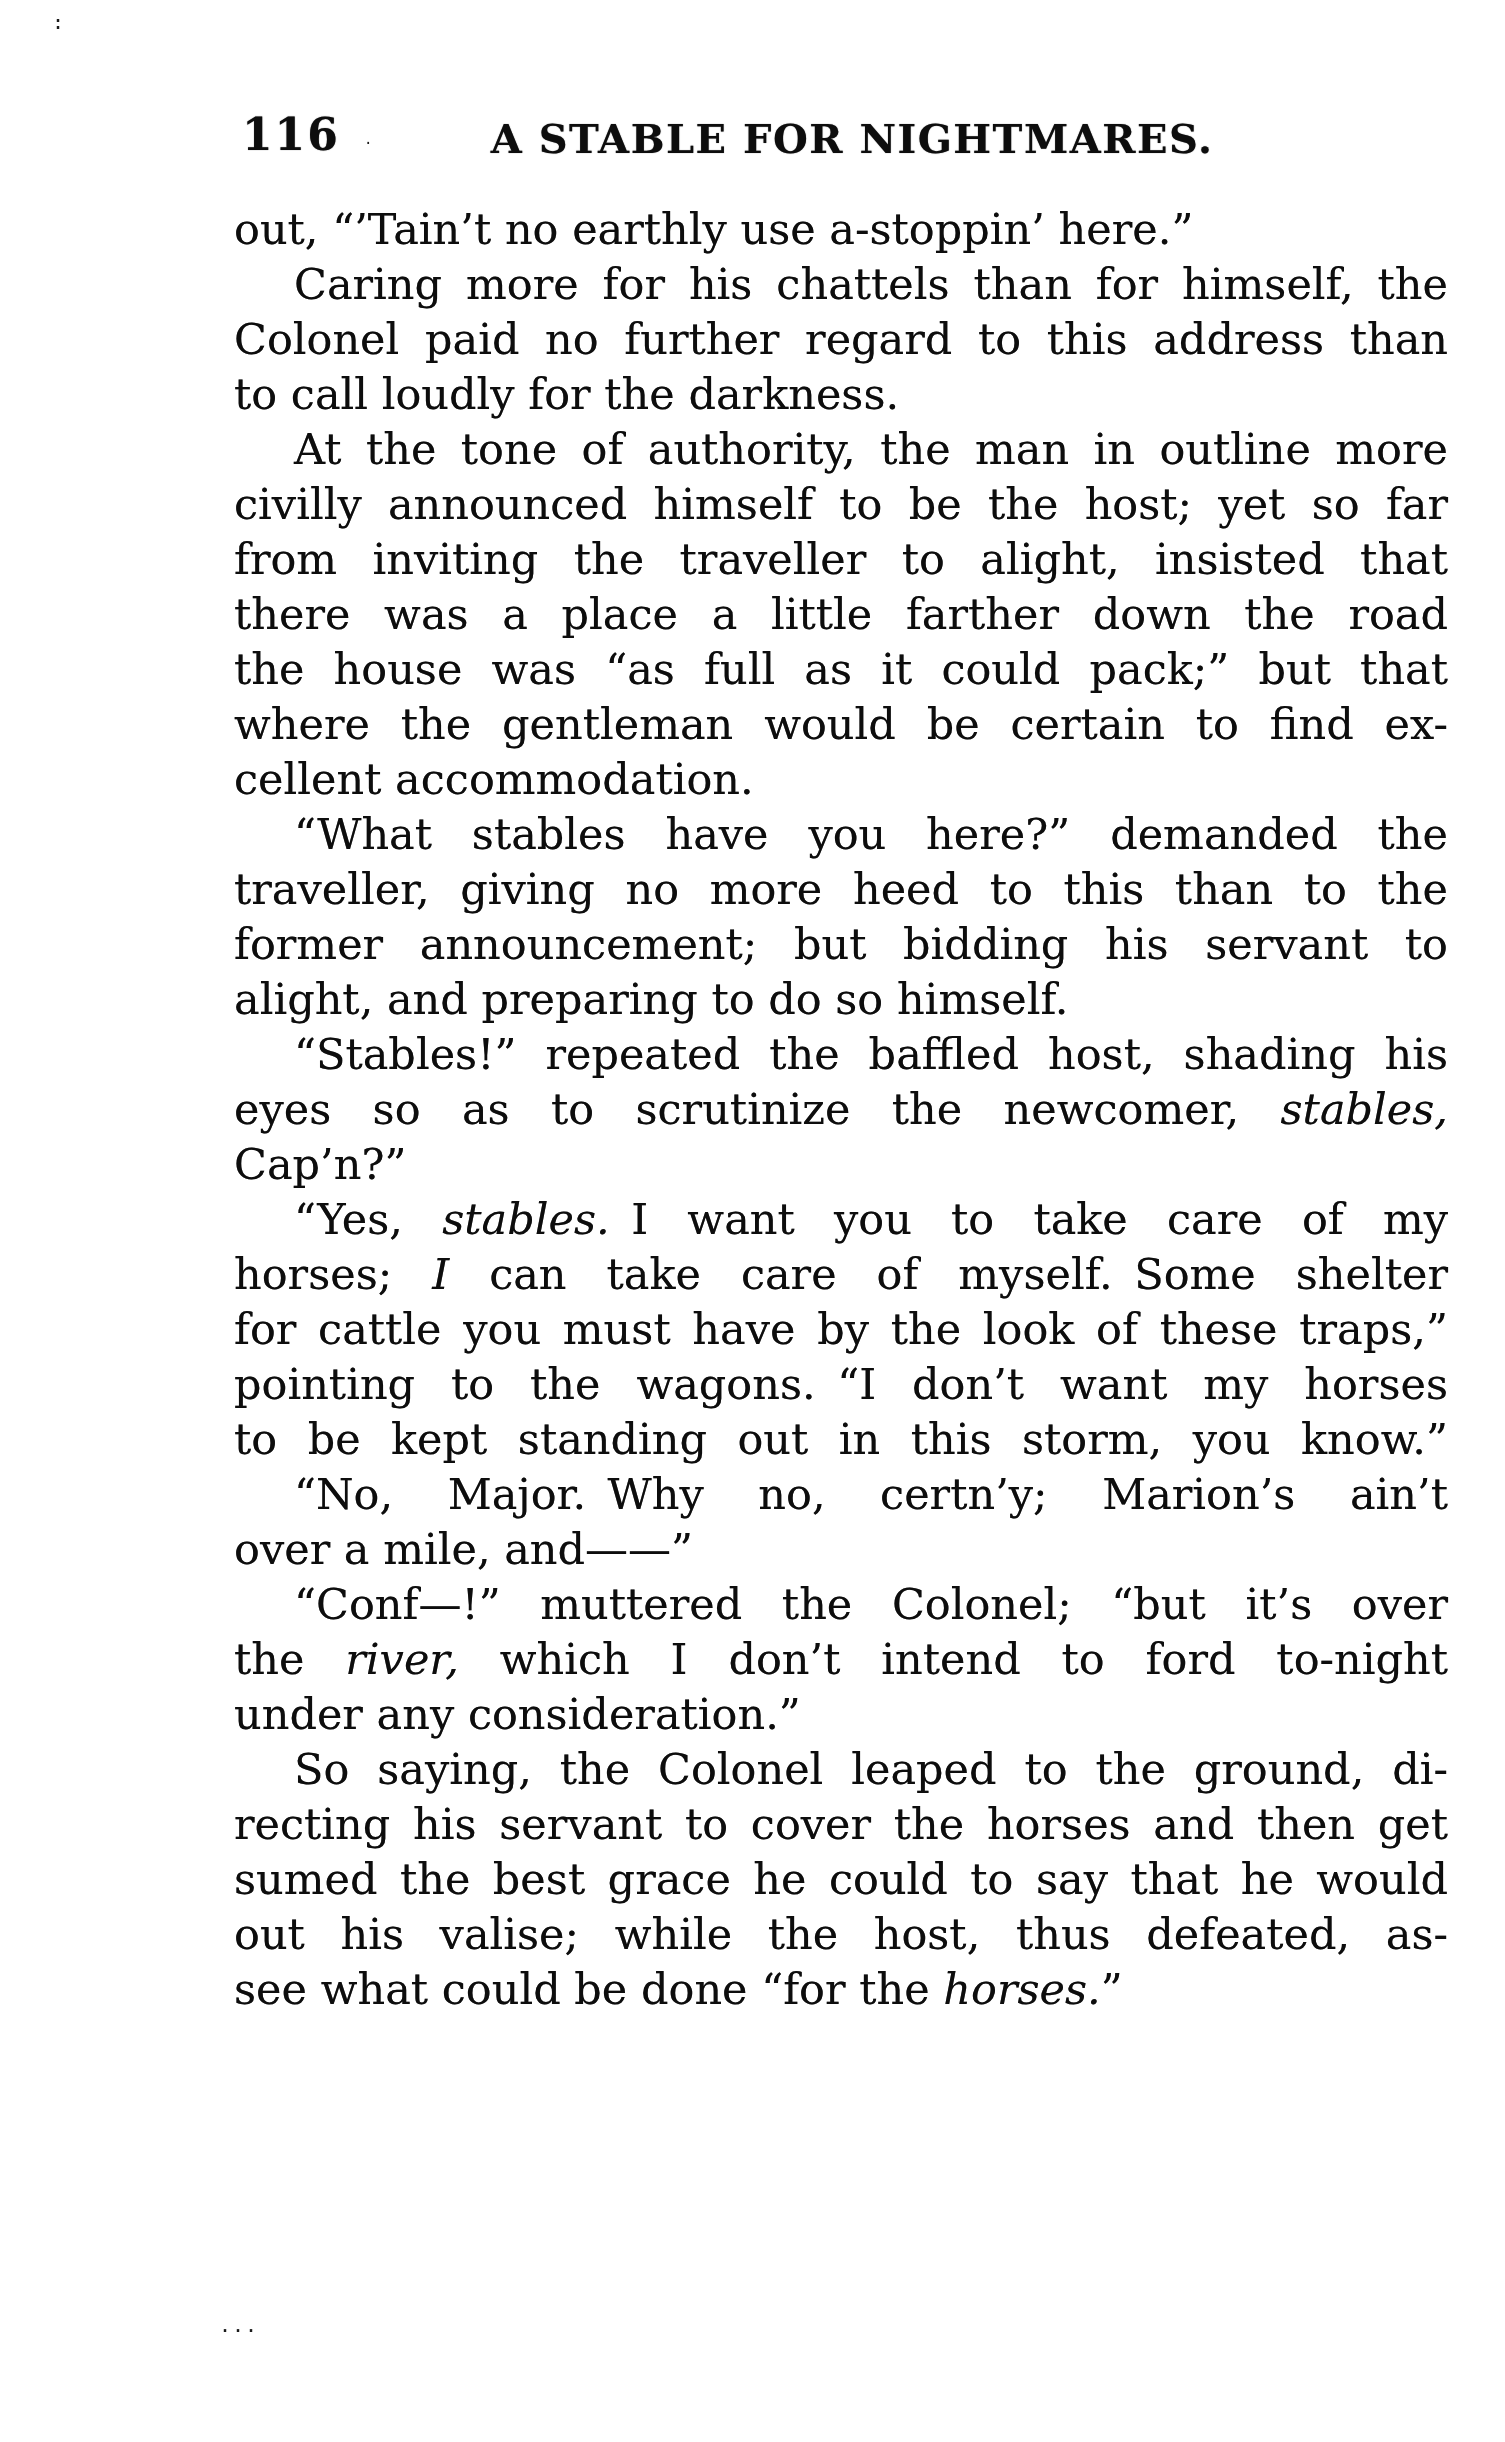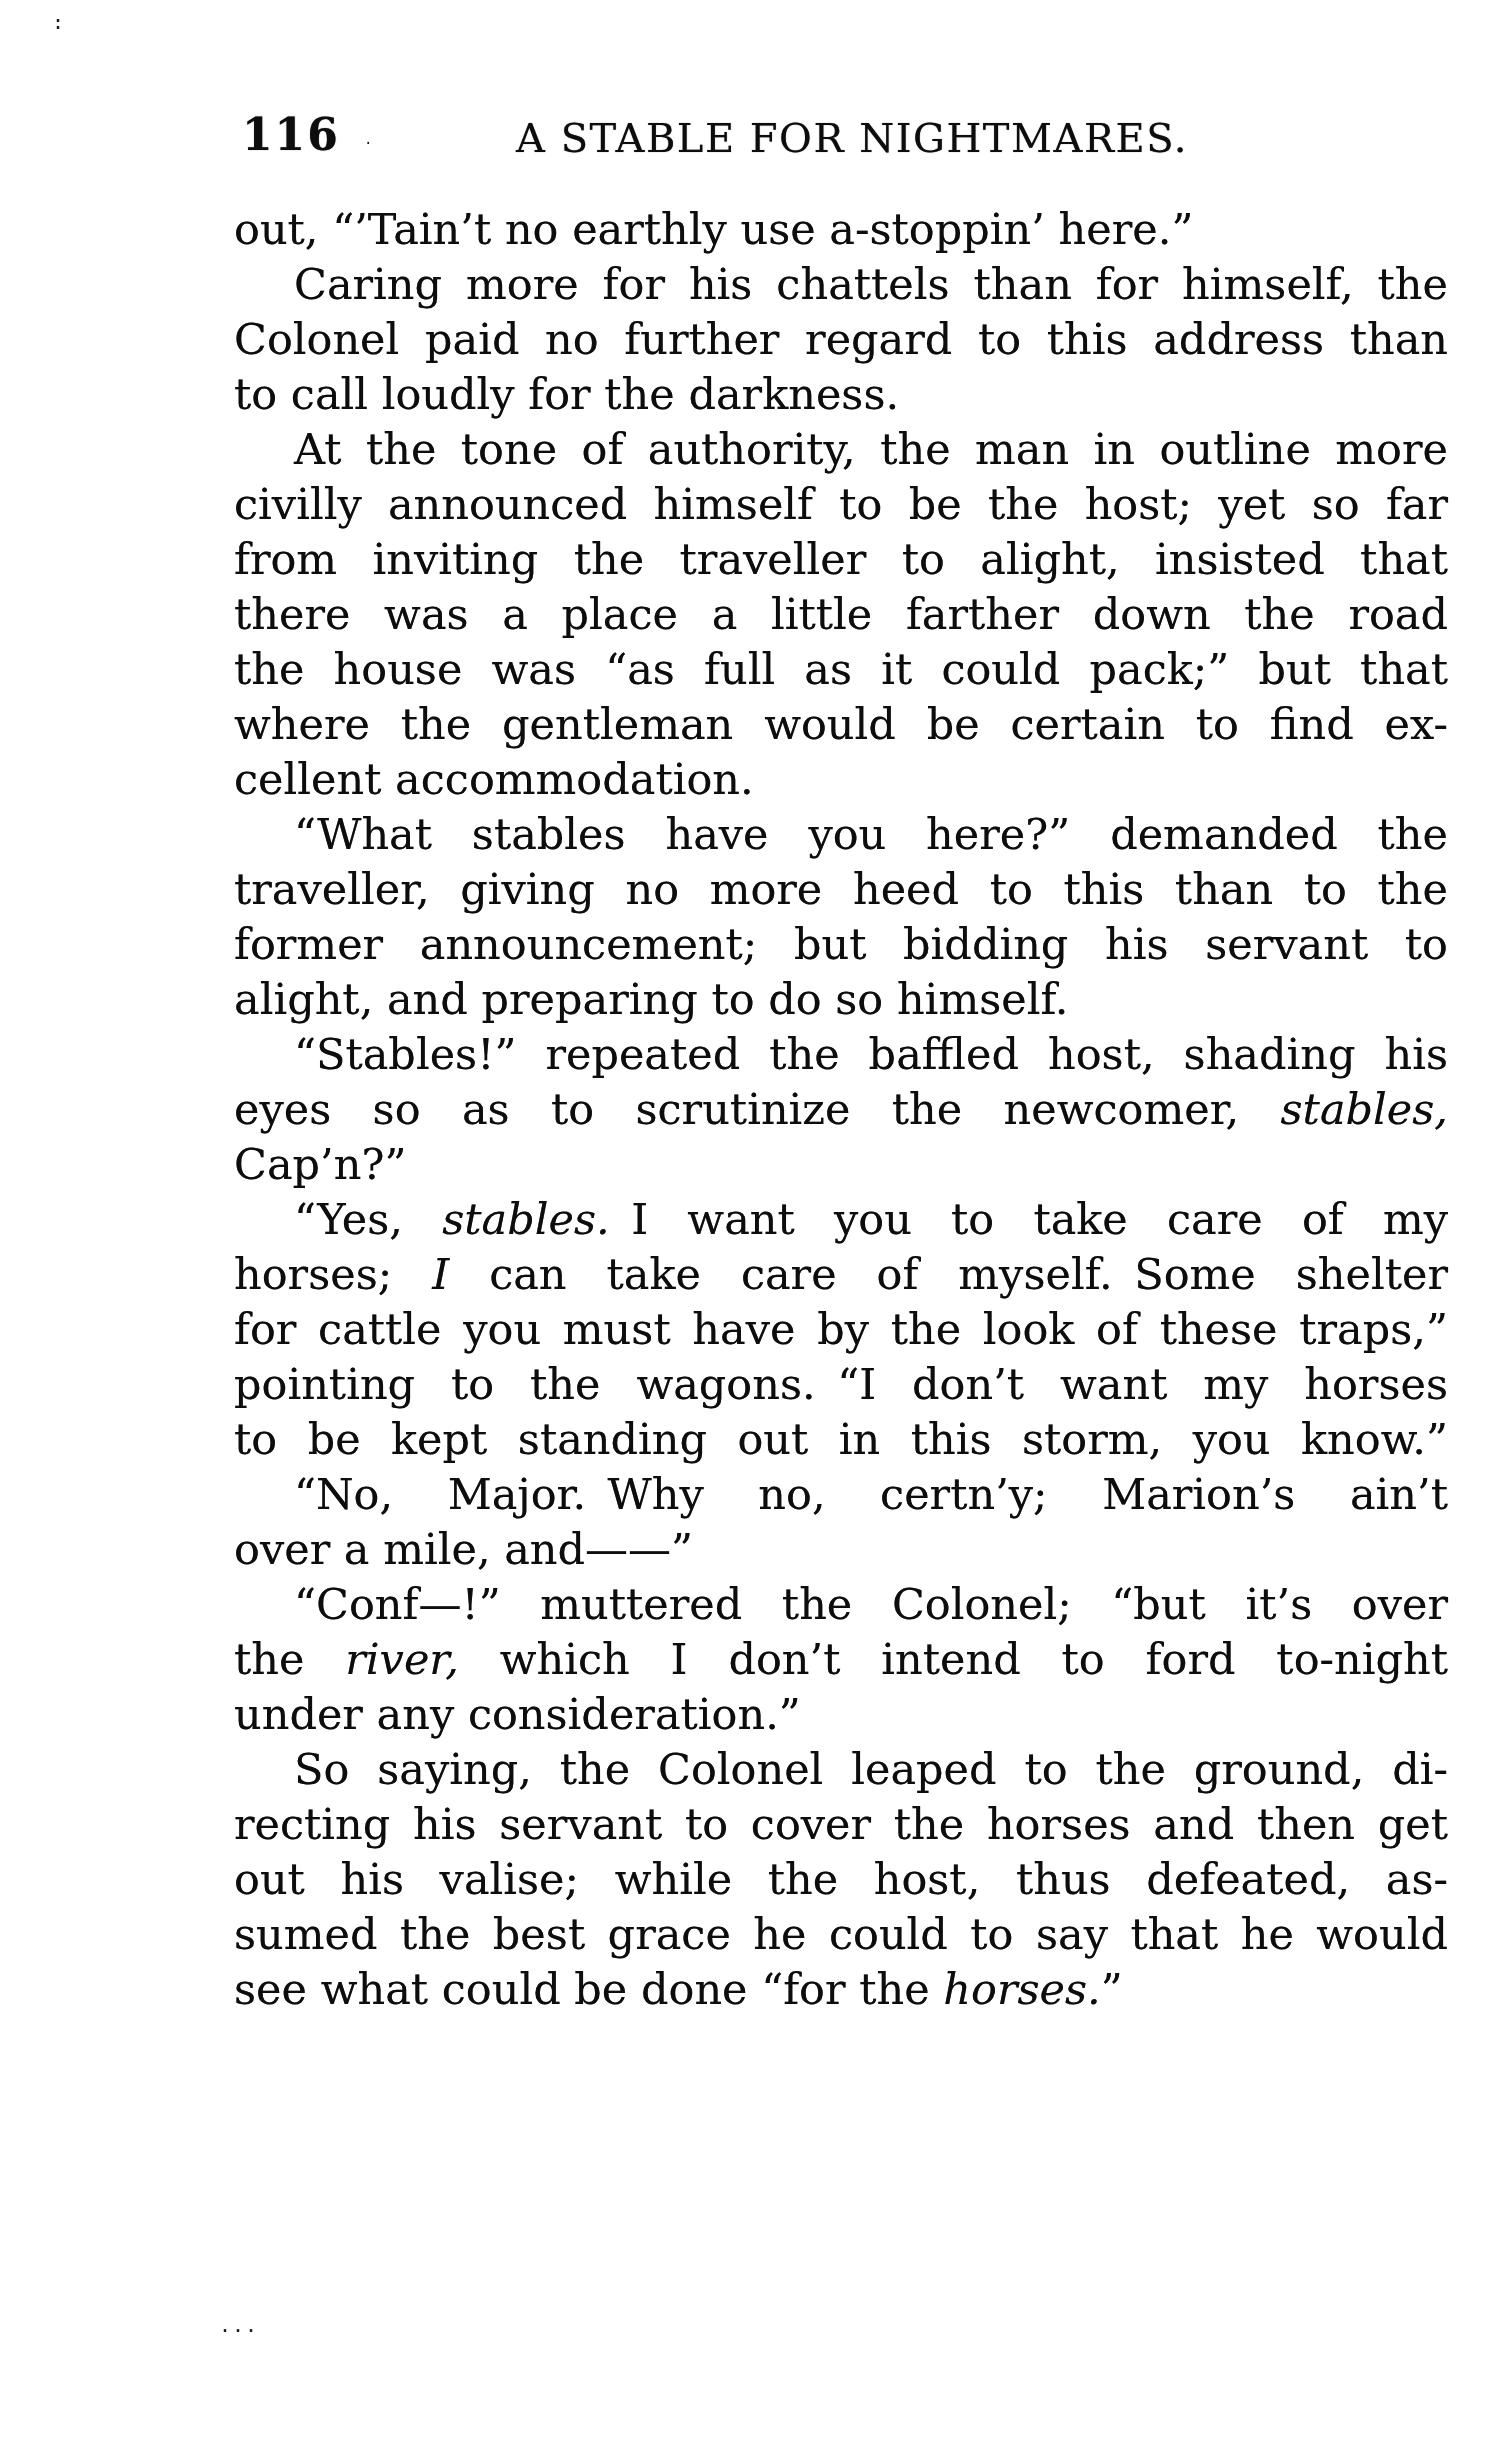--- a/index.html
+++ b/index.html
@@ -17,21 +17,21 @@
   }
   .page-number {
     position:absolute; left:8px; top:2px;
     font-size:44px; font-weight:700; letter-spacing:2px;
     text-shadow:0 0 1px rgba(0,0,0,0.65);
   }
   .running-title {
     position:absolute; left:0; top:8px; width:100%;
     padding-left:22px; box-sizing:border-box;
     text-align:center;
-    font-size:40px; font-weight:400; letter-spacing:1.5px;
+    font-size:40px; font-weight:700; letter-spacing:1.5px;
     text-shadow:0 0 1px rgba(0,0,0,0.6);
     white-space:nowrap;
   }
   .body-text {
     position:absolute;
     top:202px; left:234px; width:1214px;
     font-size:43px;
     line-height:55px;
     text-shadow:0 0 0.6px rgba(0,0,0,0.55);
   }
@@ -81,22 +81,22 @@
       <div class="line justify"><span>for cattle you must have by the look of these traps,”</span></div>
       <div class="line justify"><span>pointing to the wagons. “I don’t want my horses</span></div>
       <div class="line justify"><span>to be kept standing out in this storm, you know.”</span></div>
       <div class="line indent justify"><span>“No, Major. Why no, certn’y; Marion’s ain’t</span></div>
       <div class="line"><span>over a mile, and——”</span></div>
       <div class="line indent justify"><span>“Conf—!” muttered the Colonel; “but it’s over</span></div>
       <div class="line justify"><span>the </span><span class="italic">river,</span><span> which I don’t intend to ford to-night</span></div>
       <div class="line"><span>under any consideration.”</span></div>
       <div class="line indent justify"><span>So saying, the Colonel leaped to the ground, di-</span></div>
       <div class="line justify"><span>recting his servant to cover the horses and then get</span></div>
+      <div class="line justify"><span>sumed the best grace he could to say that he would</span></div>
       <div class="line justify"><span>out his valise; while the host, thus defeated, as-</span></div>
-      <div class="line justify"><span>sumed the best grace he could to say that he would</span></div>
       <div class="line"><span>see what could be done “for the </span><span class="italic">horses.</span><span>”</span></div>
     </div>
 
   <div class="speck speck-top">:</div>
   <div class="speck speck-header">·</div>
   <div class="speck speck-bottom">···</div>
 
 </div>
 
 

